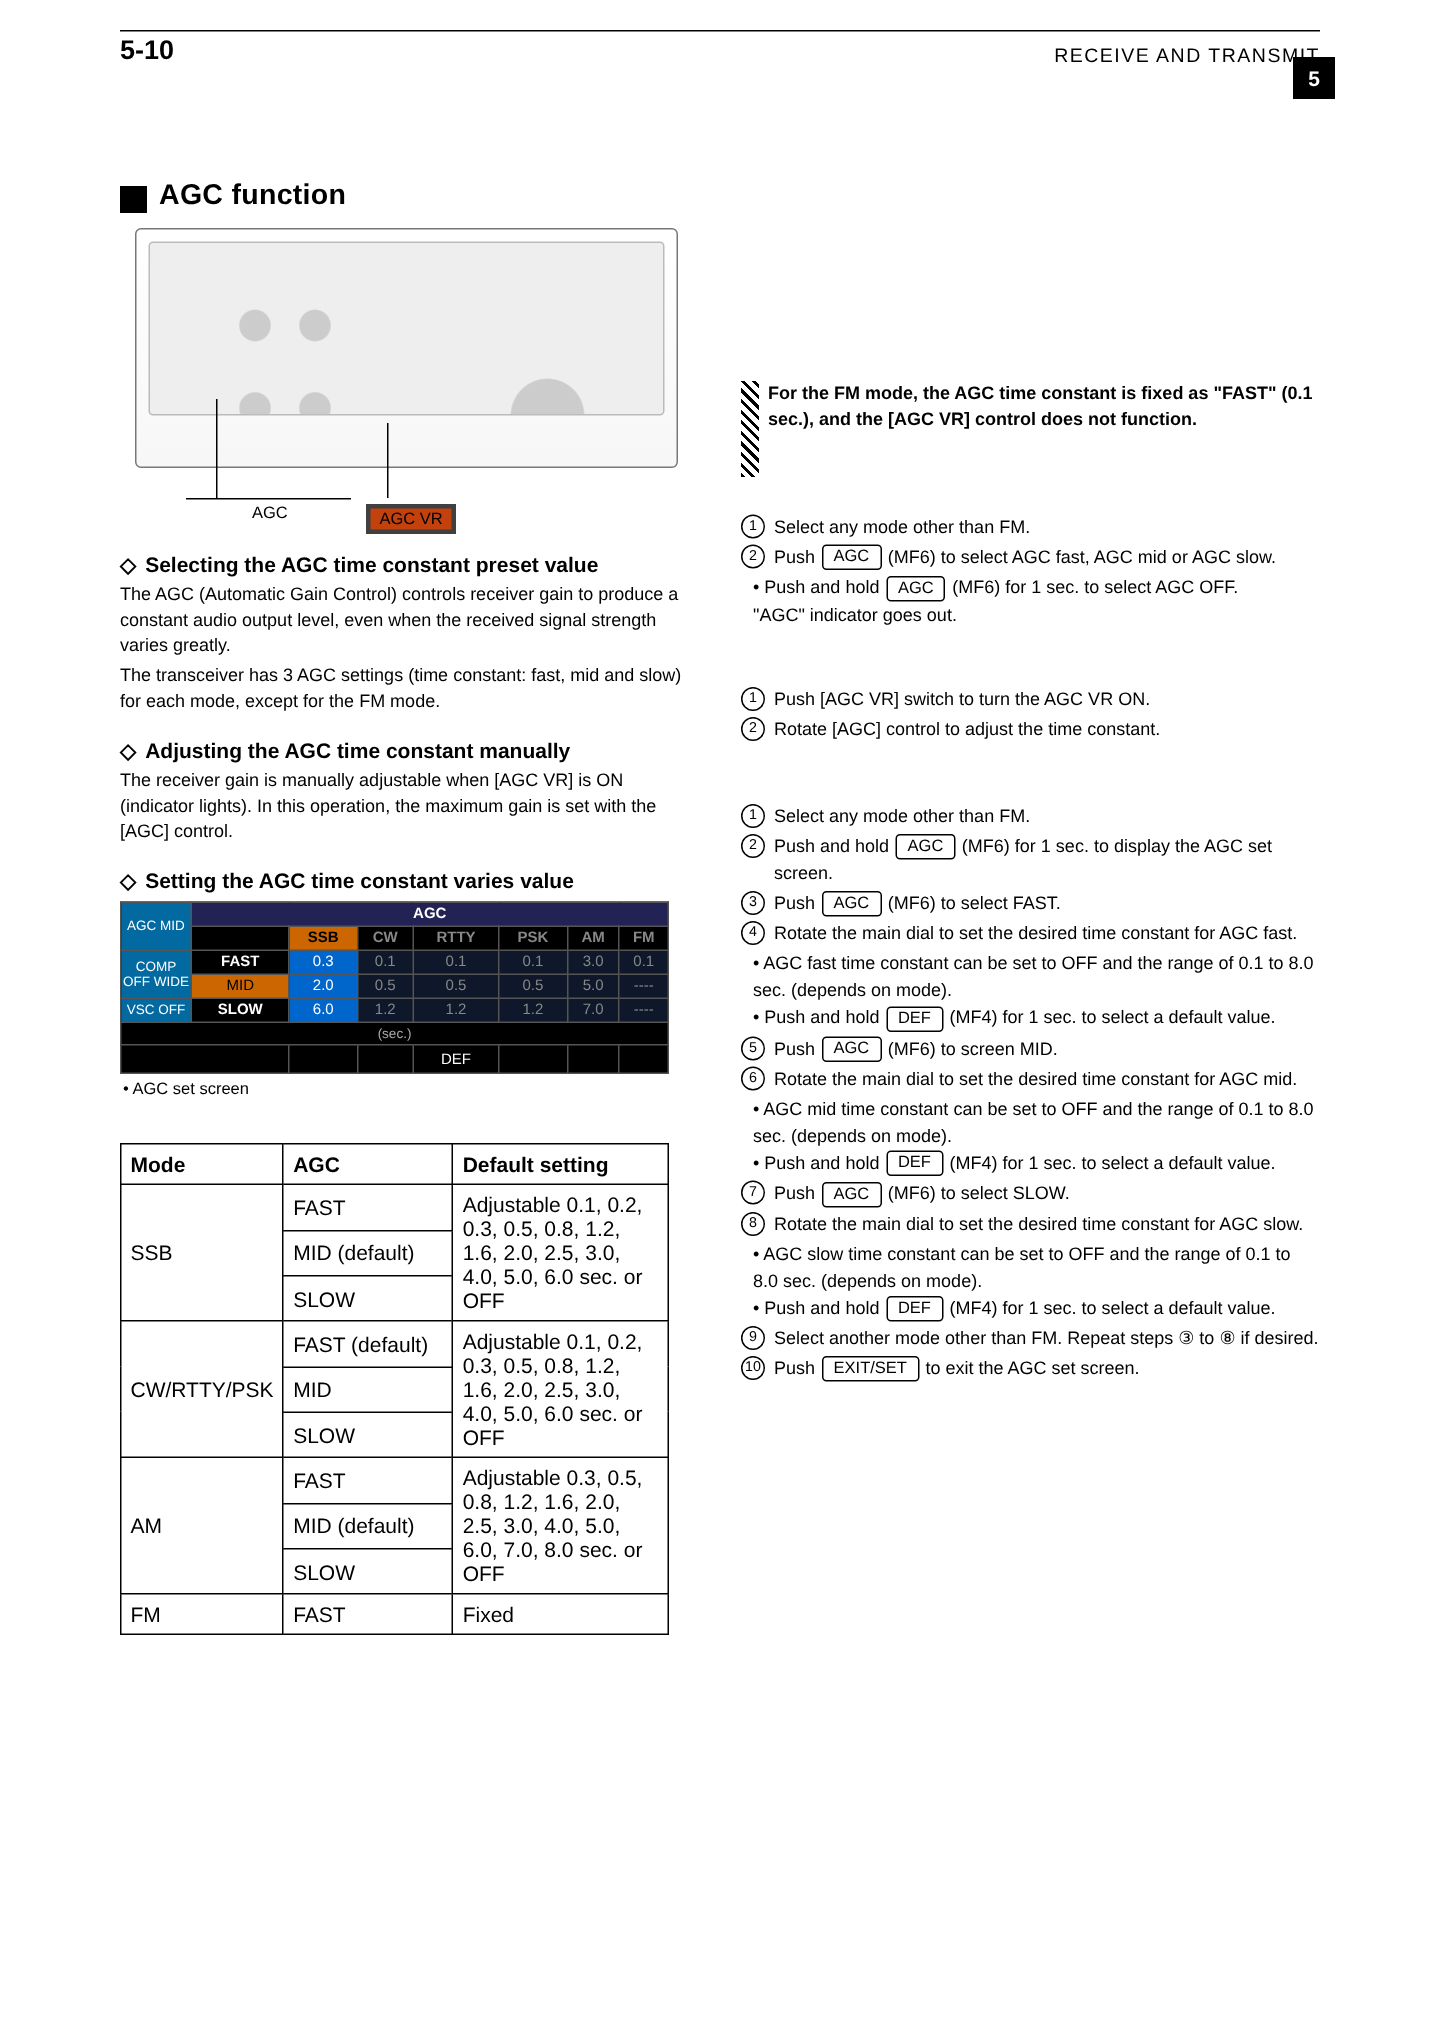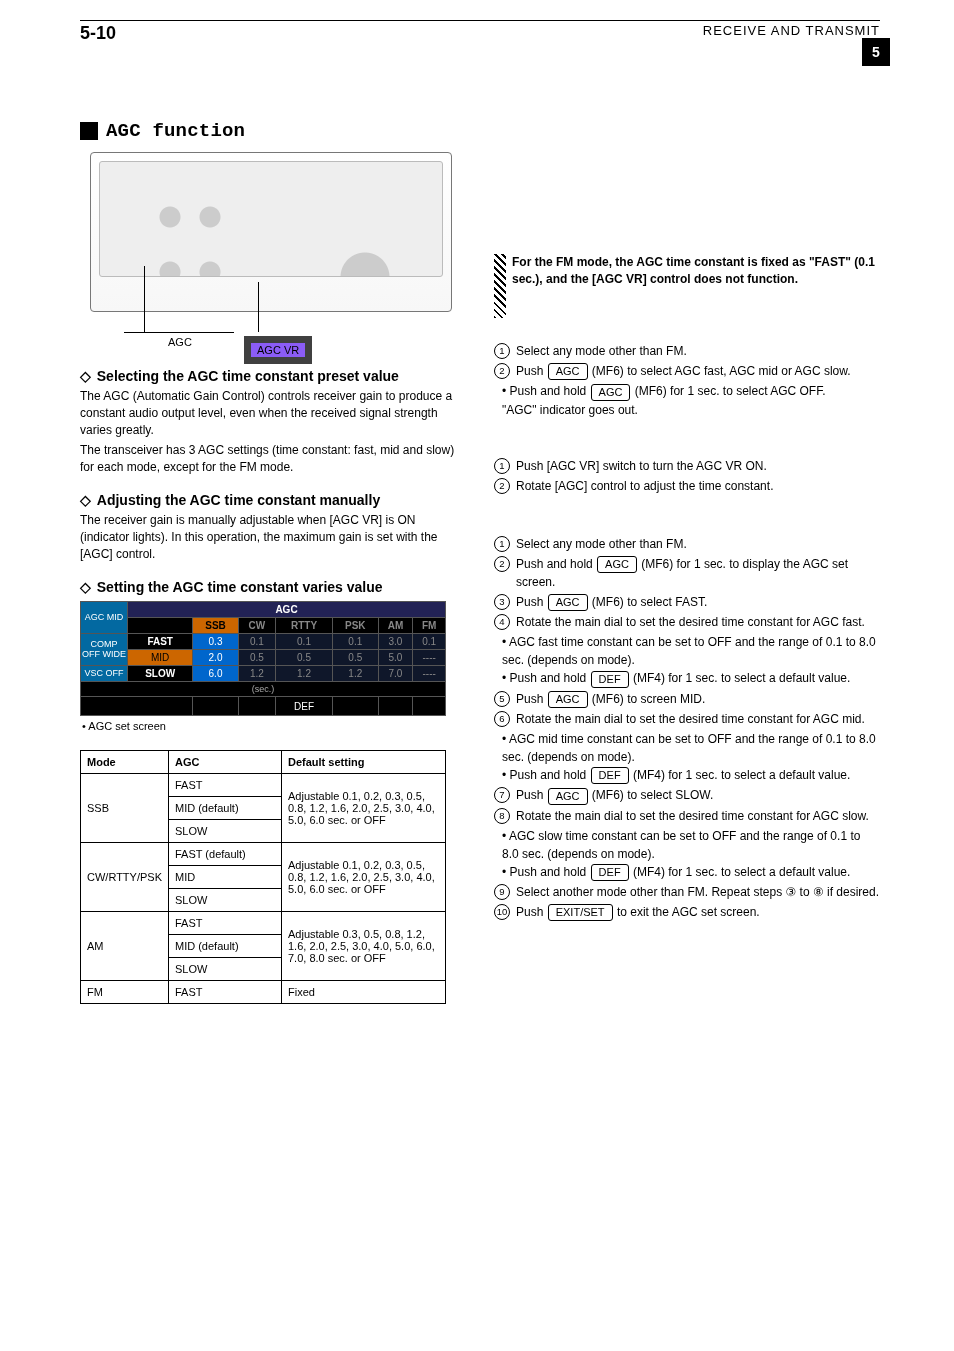--- a/index.html
+++ b/index.html
@@ -20,21 +20,21 @@
     width: 800px;
   }
   .hr-top {
     border: none;
     border-top: 1px solid #000;
     margin: 0 0 2px 0;
   }
   .header-line {
     display: flex;
     justify-content: space-between;
-    align-items: flex-start;
+    align-items: flex-end;
     font-family: Arial, sans-serif;
   }
   .page-no { font-size: 18px; font-weight: bold; }
   .header-title { flex:1; text-align:right; font-size: 13px; letter-spacing: 1px; }
   .chap-tab {
     position: absolute;
     right: -10px;
     top: 18px;
     width: 28px;
     height: 28px;
@@ -52,23 +52,22 @@
     margin-top: 70px;
   }
   .col { width: 386px; }
   .section-title {
     font-size: 19px;
     font-weight: bold;
     font-style: normal;
     letter-spacing: 0.2px;
     margin: 6px 0 10px 0;
     display: flex;
-    align-items: center;
+    align-items: flex-end;
     gap: 8px;
-    font-family: Liberation Mono, monospace;
   }
   .block-sq {
     display:inline-block; width:18px; height:18px; background:#000;
   }
   .radio-img {
     width: 360px;
     height: 158px;
     background: linear-gradient(180deg,#fff,#f7f7f7);
     border: 1px solid #777;
     border-radius: 4px;
@@ -107,21 +106,21 @@
   .agc-set .hdr { background:#225; color:#fff; font-weight:bold; font-size:10px; }
   .agc-set .sel-col { background:#000; color:#fff; font-weight:bold; }
   .agc-set .sel-ssb { background:#c60; color:#000; }
   .agc-set .sel-mid { background:#c60; color:#000; }
   .agc-set .muted { color:#888; }
   .agc-set .val { background:#0f172a; }
   .agc-set .val-on { background:#06c; color:#fff; }
   .def-row td { background:#000; color:#fff; height:14px; }
   .sec-lbl { font-size:9px; text-align:right; color:#aaa; }
   .defaults {
-    width: 366px; border-collapse: collapse; font-size:11px; margin-top:18px;
+    width: 366px; border-collapse: collapse; font-size:14px; margin-top:30px;
   }
   .defaults th, .defaults td { border:1px solid #000; padding:5px 6px; text-align:left; }
   .defaults th { font-weight: bold; background:#fff; }
   .defaults .mode-cell { width:60px; }
   .defaults .agc-cell { width:100px; }
   .right .para { font-size:12px; line-height:1.42; margin-bottom:10px; }
   .hatch {
     float:left; width:12px; margin-right:6px;
     background: repeating-linear-gradient(45deg,#000 0 2px,#fff 2px 5px);
   }
@@ -162,21 +161,21 @@
       </div>
 
       <div style="position:relative; height:200px;">
         <div class="radio-img"></div>
 
         <div class="ptr-line" style="left:64px; top:114px; width:1px; height:66px;"></div>
         <div class="ptr-line" style="left:44px; top:180px; width:110px; height:1px;"></div>
         <span class="ptr-lbl" style="left:88px; top:184px;">AGC</span>
 
         <div class="ptr-line" style="left:178px; top:130px; width:1px; height:50px;"></div>
-        <span class="ptr-lbl" style="left:164px; top:184px; border:7px solid #404040; padding:1px 6px; background:#8b5cf6;">AGC VR</span>
+        <span class="ptr-lbl" style="left:164px; top:184px; border:3px solid #404040; padding:1px 6px; background:#c2410c;">AGC VR</span>
       </div>
 
       <div class="diamond-head">
           <span class="dia">◇</span>
           <span>Selecting the AGC time constant preset value</span>
         </div>
       <div class="body-txt">
         <p>The AGC (Automatic Gain Control) controls receiver gain to produce a constant audio output level, even when the received signal strength varies greatly.</p>
         <p>The transceiver has 3 AGC settings (time constant: fast, mid and slow) for each mode, except for the FM mode.</p>
       </div>

